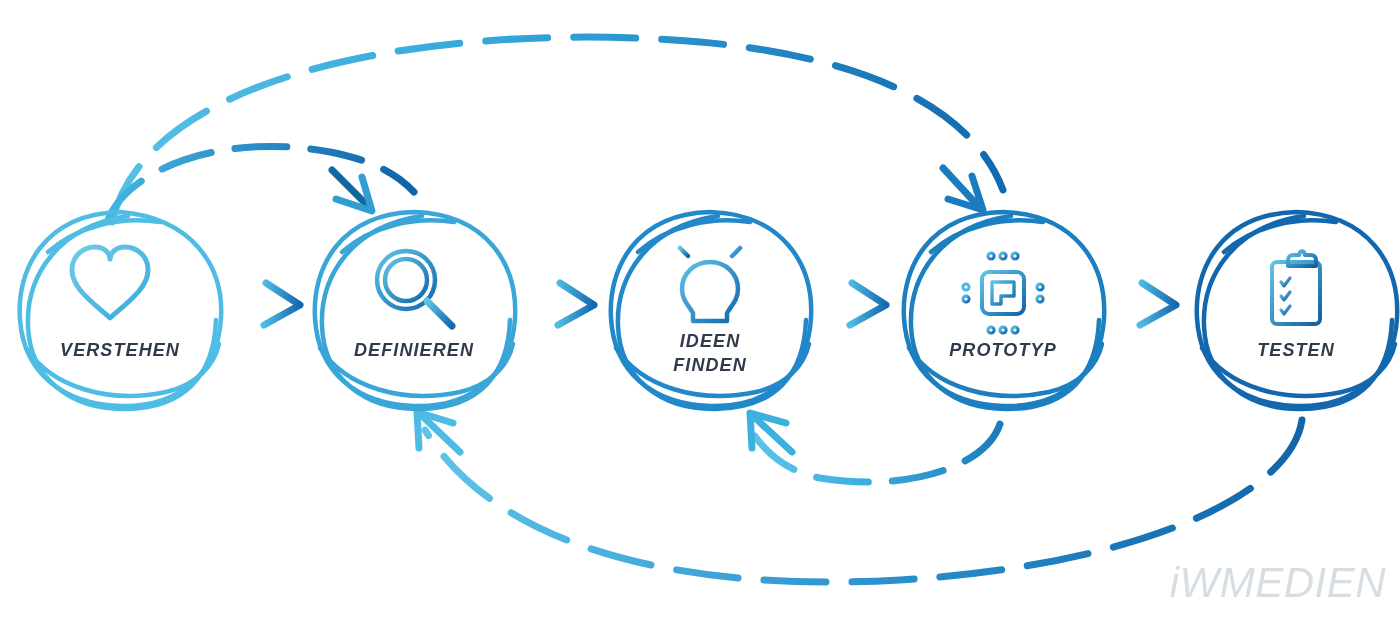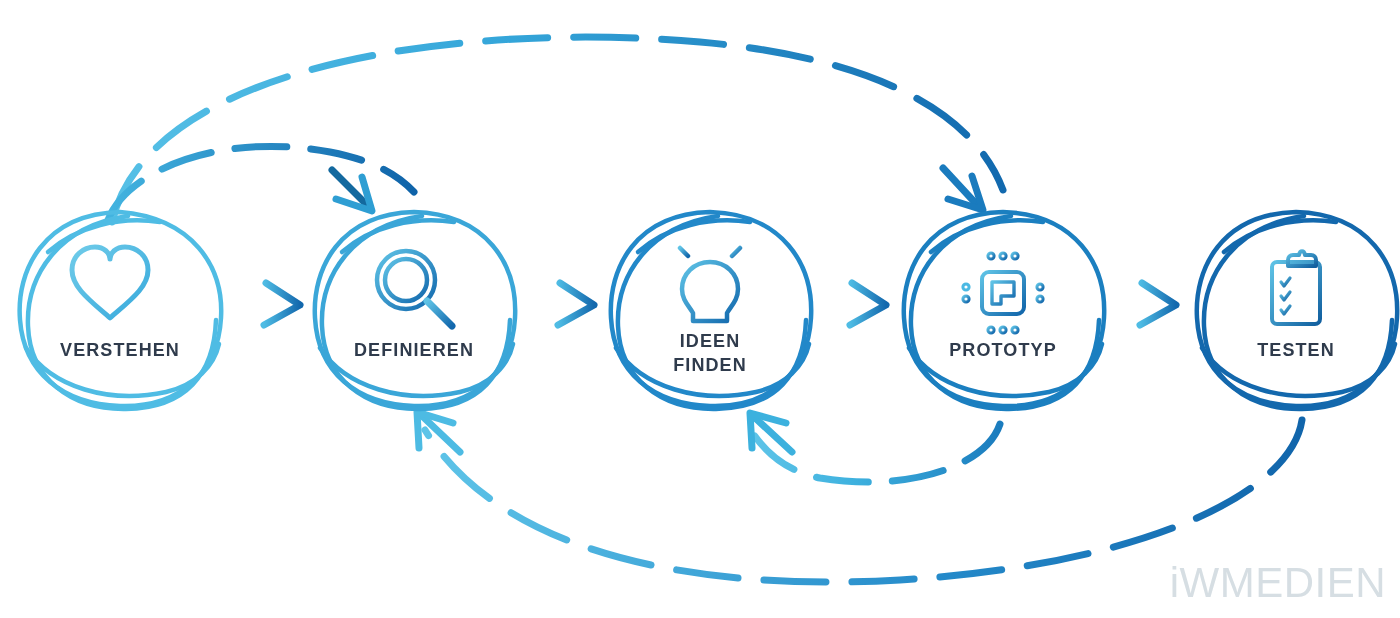--- a/index.html
+++ b/index.html
@@ -12,20 +12,21 @@
     font-family: "Liberation Sans", sans-serif;
     width: 1400px;
     height: 618px;
     overflow: hidden;
   }
   #diagram-root {
     position: relative;
     width: 1400px;
     height: 618px;
     background: #ffffff;
+    font-style: italic;
   }
   #diagram-svg {
     position: absolute;
     left: 0;
     top: 0;
     width: 1400px;
     height: 618px;
     display: block;
   }
   .stage-label {

